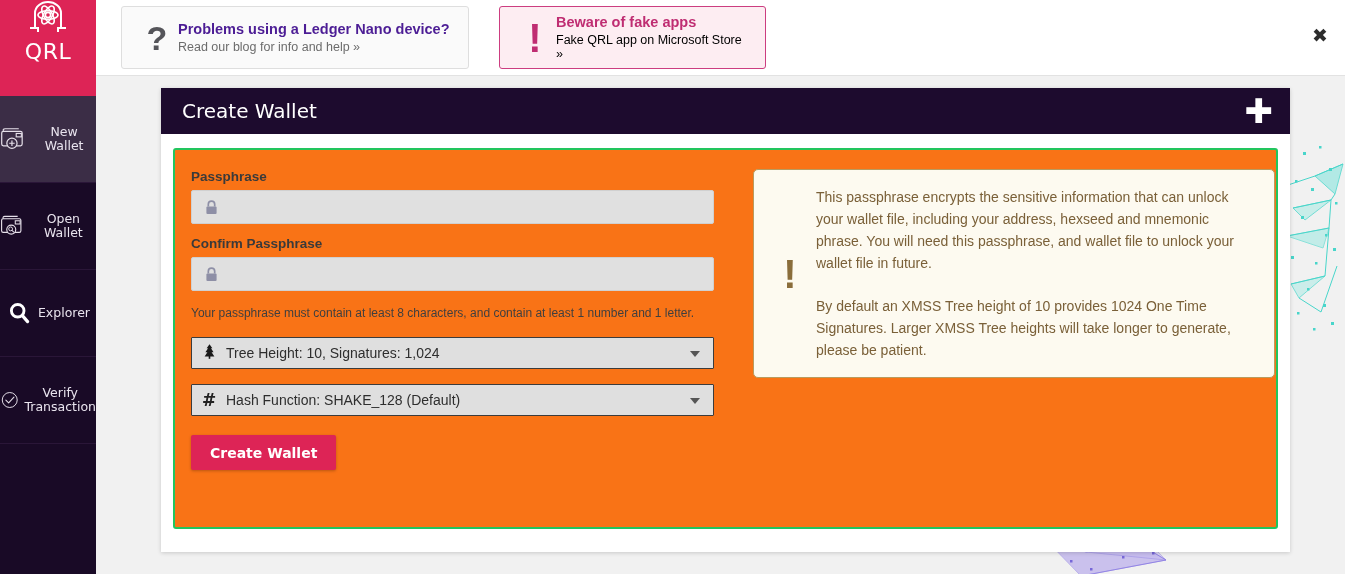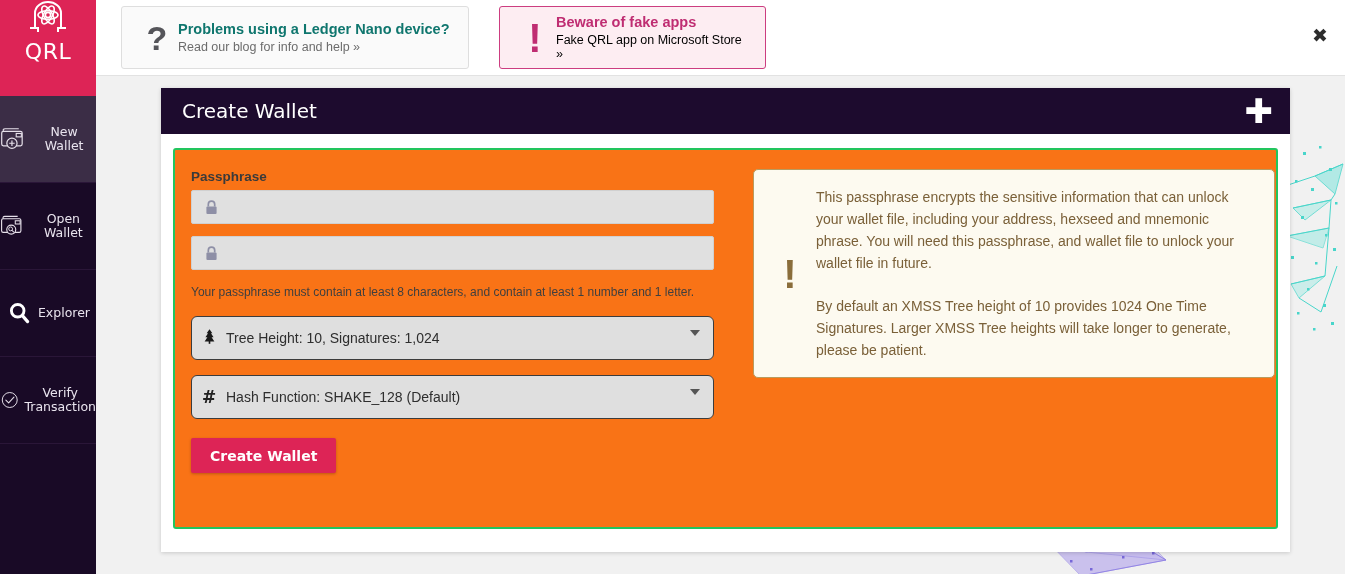--- a/index.html
+++ b/index.html
@@ -78,21 +78,21 @@
   }
   .q-glyph {
     font-size: 34px; font-weight: bold; color: #55555a;
     font-family: "Liberation Sans", sans-serif; line-height: 1;
   }
   .excl-glyph {
     font-size: 40px; font-weight: bold; color: #bf2d72;
     font-family: "Liberation Sans", sans-serif; line-height: 0.9;
   }
   .banner-txt { display: flex; flex-direction: column; gap: 3px; }
-  .banner-title { font-size: 14.5px; font-weight: bold; color: #0f766e; }
+  .banner-title { font-size: 14.5px; font-weight: bold; color: #4c1d95; }
   .banner-b .banner-title { color: #bf2d72; }
   .banner-sub { font-size: 12.5px; color: #6c6c6c; }
   .banner-b .banner-sub { color: #000000; }
   .close-x {
     position: absolute; right: 17px; top: 26px;
     font-size: 19px; color: #2d2d2d; cursor: pointer;
     font-family: "DejaVu Sans", sans-serif;
     line-height: 1;
   }
 
@@ -163,23 +163,23 @@
     font-size: 14px; color: #333; padding: 0 8px;
     font-family: "Liberation Sans", sans-serif;
   }
   .hint {
     font-size: 12px; color: #3f3f3f; line-height: 20px;
     width: 520px; margin: 1px 0 14px 0;
     font-family: "Liberation Sans", sans-serif;
   }
   .select-row {
     position: relative;
-    width: 523px; height: 44px;
+    width: 523px; height: 32px;
     background: #dfdfdf; border: 1px solid #3c3c3c;
-    border-radius: 6px;
+    border-radius: 1px;
     display: flex; align-items: center;
     margin-bottom: 15px;
     cursor: pointer;
   }
   .sel-ico {
     width: 34px; flex: 0 0 34px; text-align: center;
     font-size: 15px; color: #222;
     font-family: "DejaVu Sans", sans-serif;
   }
   .sel-text {
@@ -380,20 +380,21 @@
 
           <div class="field-label">Passphrase</div>
           <div class="input-wrap">
             <svg class="lock-ico" viewBox="0 0 14 16">
               <path d="M4 7 V5 a3 3 0 0 1 6 0 V7" fill="none" stroke="#8e8fa6" stroke-width="1.6"></path>
               <rect x="2.2" y="7" width="9.6" height="7.2" rx="1" fill="#8e8fa6"></rect>
             </svg>
             <input class="pass-input" type="password" value="" placeholder="" style="">
           </div>
 
+          <div class="field-label">Confirm Passphrase</div>
           <div class="input-wrap">
             <svg class="lock-ico" viewBox="0 0 14 16">
               <path d="M4 7 V5 a3 3 0 0 1 6 0 V7" fill="none" stroke="#8e8fa6" stroke-width="1.6"></path>
               <rect x="2.2" y="7" width="9.6" height="7.2" rx="1" fill="#8e8fa6"></rect>
             </svg>
             <input class="pass-input" type="password" value="" placeholder="" style="">
           </div>
 
           <div class="hint">Your passphrase must contain at least 8 characters, and contain at least 1 number and 1 letter.</div>
 

